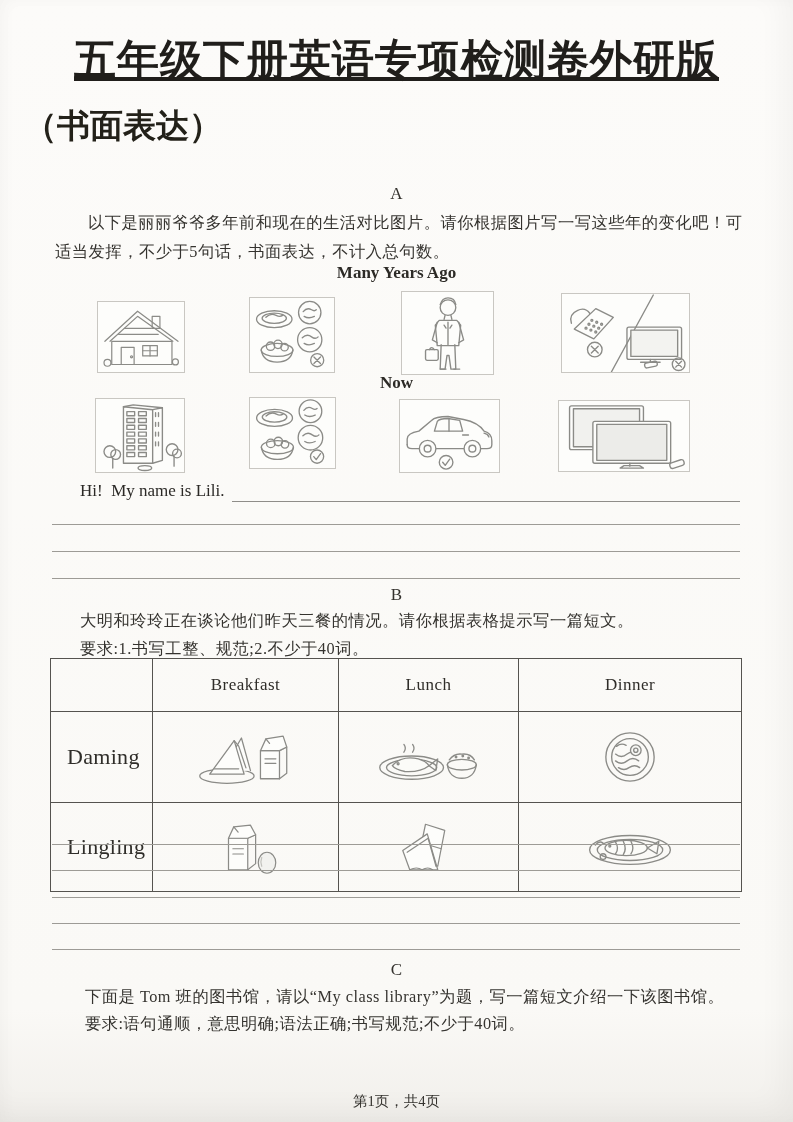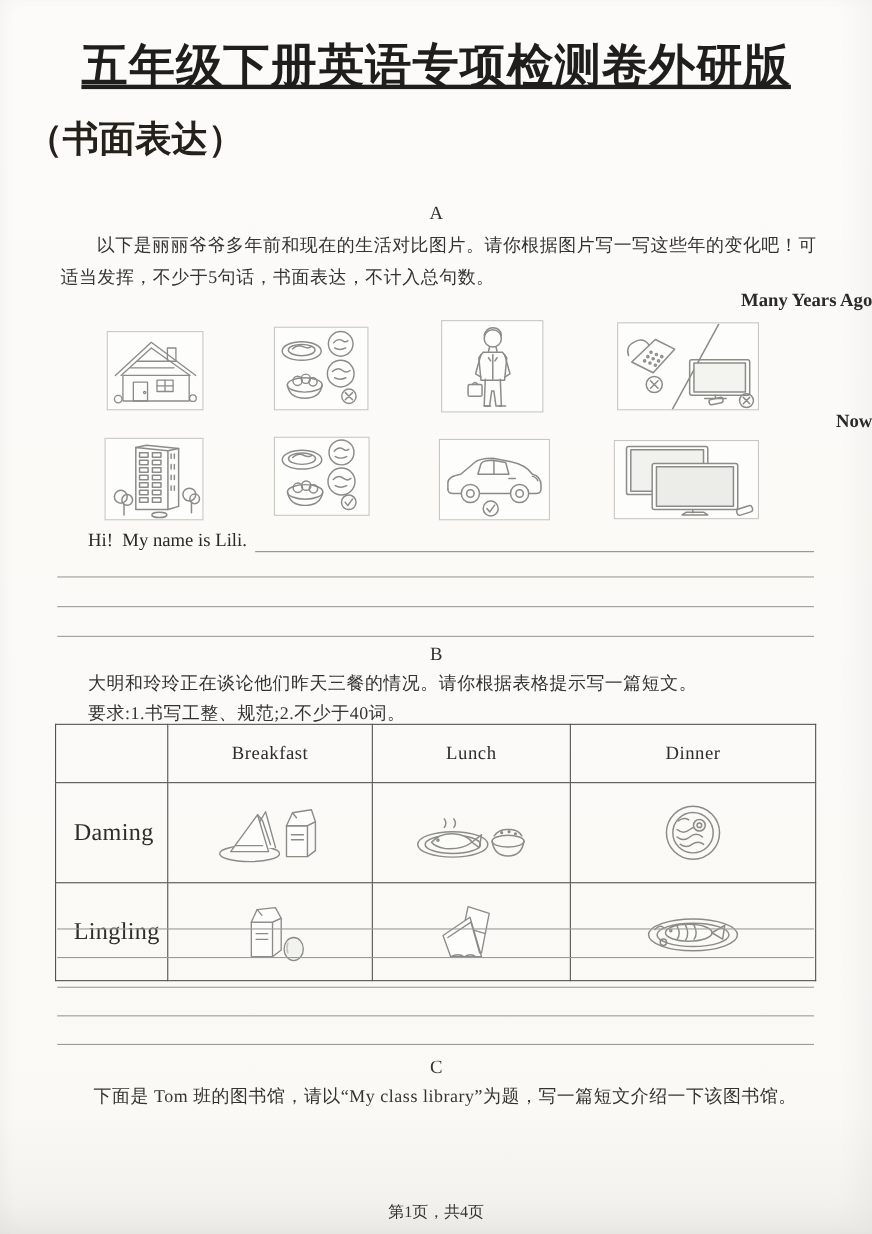--- a/index.html
+++ b/index.html
@@ -13,21 +13,21 @@
   .title {
     position:absolute; top:32px; left:0; right:0; text-align:center;
     font-size:42px; font-weight:700; letter-spacing:1px; color:#201e1b;text-decoration:underline;
   }
   .subtitle {
     position:absolute; top:104px; left:0; right:0; text-align:left;
     font-size:33px; font-weight:700; color:#232119;margin-left:24px;
   }
   .sec-label { position:absolute; left:0; right:0; text-align:center; font-size:17px; color:#33312d; }
   .para { position:absolute; font-size:16.3px; letter-spacing:0.5px; white-space:nowrap; color:#35332f; }
-  .center-head { position:absolute; left:0; right:0; text-align:right; font-weight:700; font-size:17px; color:#2c2a26; }
+  .center-head { position:absolute; left:0; right:0; text-align:center; font-weight:700; font-size:17px; color:#2c2a26; }
   .artbox {
     position:absolute; background:#fdfdfb; border:1px solid #c9c7c2; box-sizing:border-box;
   }
   .artbox svg { display:block; width:100%; height:100%; }
   .artbox svg *, .foodart * { stroke:#8b8b87; fill:none; stroke-width:1.4; stroke-linecap:round; stroke-linejoin:round; }
   .hi-row {
     position:absolute; left:80px; right:53px; display:flex; align-items:center;
     font-size:17px; font-weight:400; color:#2b2926; white-space:pre;
   }
   .hi-fill { flex:1; border-bottom:1.7px solid #8f8d89; height:22px; margin-left:8px; }
@@ -344,15 +344,16 @@
     </table>
 
   <div class="wline" style="top:844px"></div>
   <div class="wline" style="top:870px"></div>
   <div class="wline" style="top:897px"></div>
   <div class="wline" style="top:923px"></div>
   <div class="wline" style="top:949px"></div>
 
   <div class="sec-label" style="top:960px">C</div>
   <div class="para" style="top:986px; left:85px">下面是 Tom 班的图书馆，请以“My class library”为题，写一篇短文介绍一下该图书馆。</div>
+  <div class="para" style="top:1013px; left:85px">要求:语句通顺，意思明确;语法正确;书写规范;不少于40词。</div>
 
   <div class="footer">第1页，共4页</div>
 </div>
 
 </body></html>

